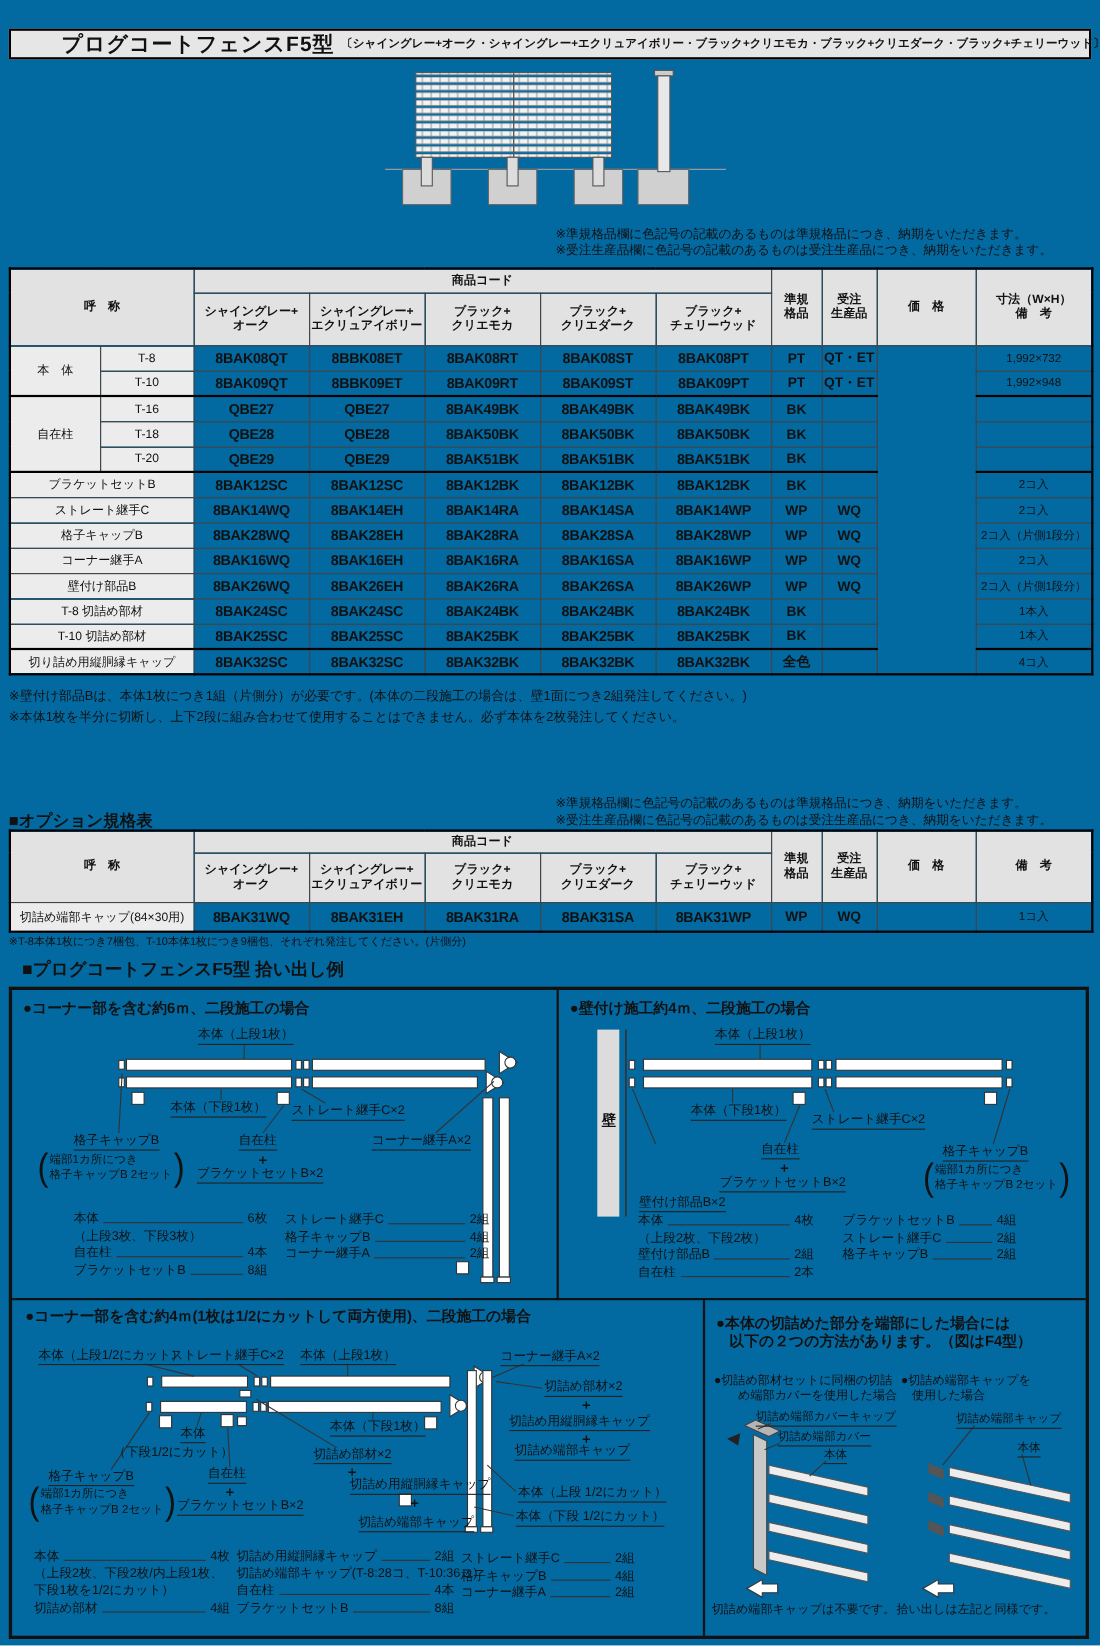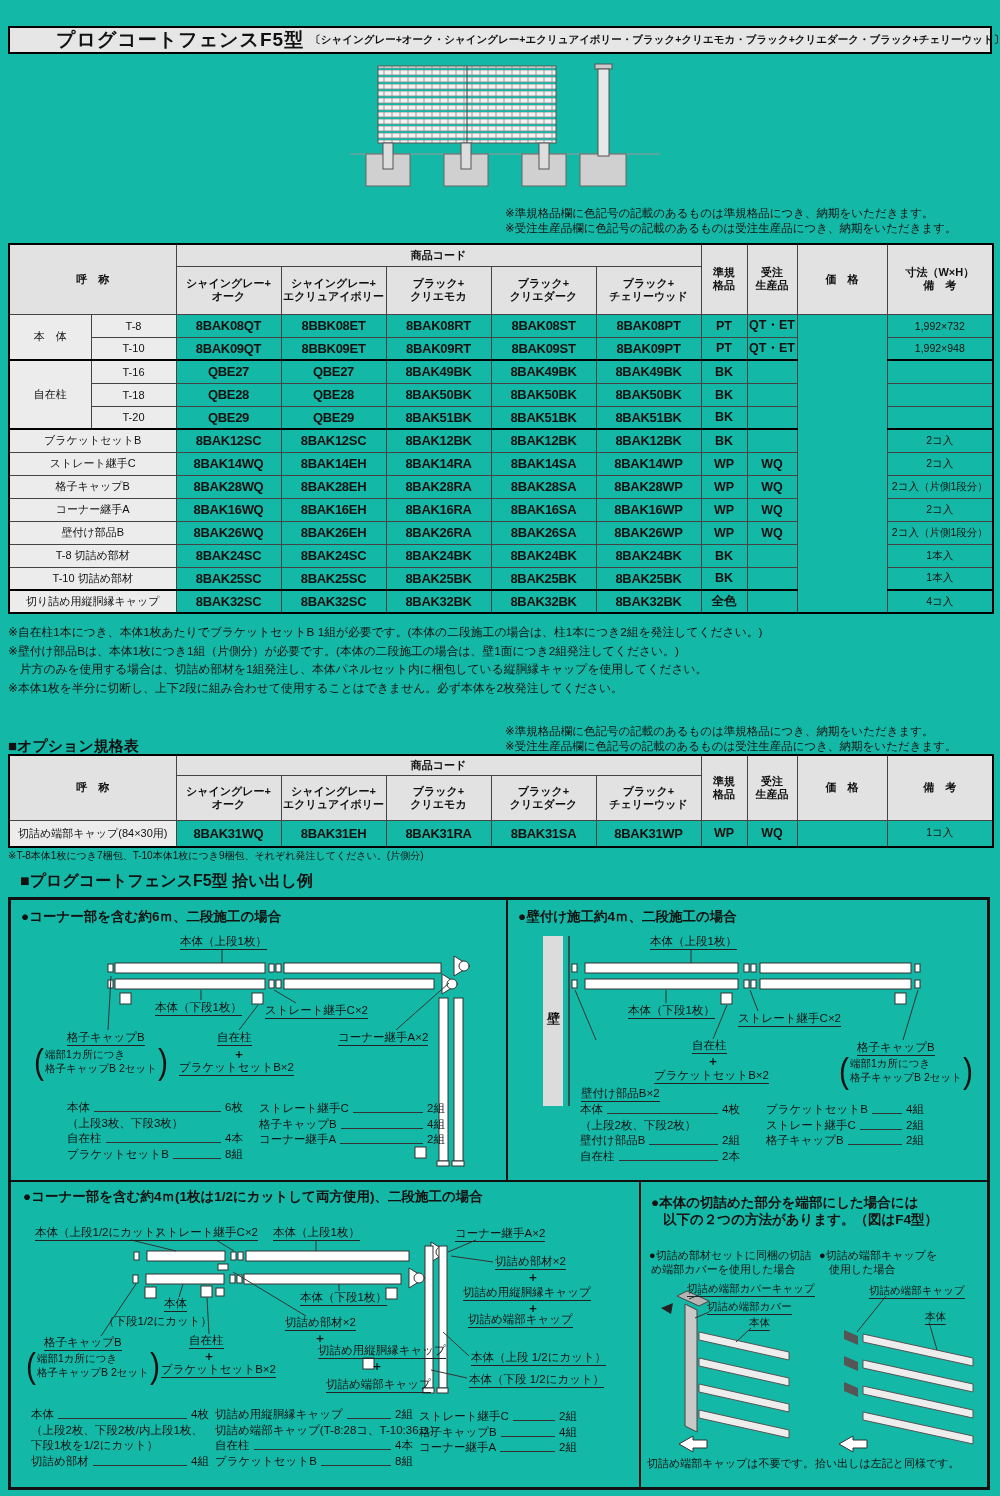--- a/index.html
+++ b/index.html
@@ -1,16 +1,16 @@
 <!DOCTYPE html>
 <html><head>
 <meta charset="utf-8">
 <style>
   html,body{margin:0;padding:0;background:#fff;}
-  .page{position:relative;width:1000px;height:1496px;background:#14b8a6;overflow:hidden;
+  .page{position:relative;width:1000px;height:1496px;background:#0369a1;overflow:hidden;
         font-family:"Liberation Sans","DejaVu Sans",sans-serif;color:#111;}
   .abs{position:absolute;}
 
   
   .titlebar{left:8px;top:26px;width:984px;height:28px;background:#e6e6e6;border:2px solid #000;
             box-sizing:border-box;display:flex;align-items:center;padding-left:46px;gap:6px;}
   .titlebar .main{font-size:19px;font-weight:bold;letter-spacing:1px;white-space:nowrap;}
   .titlebar .sub{font-size:10.5px;font-weight:bold;white-space:nowrap;}
 
   
@@ -280,23 +280,21 @@
           <td class="code">8BAK32BK</td>
           <td class="code">8BAK32BK</td>
           <td class="mark">全色</td>
           <td class="mark"></td>
           <td class="remark">4コ入</td>
         </tr>
       </tbody>
     </table>
 
   <div class="abs footnotes" id="footnotes">
-      <div>※自在柱1本につき、本体1枚あたりでブラケットセットB 1組が必要です。(本体の二段施工の場合は、柱1本につき2組を発注してください。)</div>
       <div>※壁付け部品Bは、本体1枚につき1組（片側分）が必要です。(本体の二段施工の場合は、壁1面につき2組発注してください。)</div>
-      <div>　片方のみを使用する場合は、切詰め部材を1組発注し、本体パネルセット内に梱包している縦胴縁キャップを使用してください。</div>
       <div>※本体1枚を半分に切断し、上下2段に組み合わせて使用することはできません。必ず本体を2枚発注してください。</div>
     </div>
 
   <div class="abs opt-title">■オプション規格表</div>
   <div class="abs opt-notes">
     <div>※準規格品欄に色記号の記載のあるものは準規格品につき、納期をいただきます。</div>
     <div>※受注生産品欄に色記号の記載のあるものは受注生産品につき、納期をいただきます。</div>
   </div>
   <table id="option-table" class="spec" style="left:8px;top:754px;width:984px;">
       <colgroup>
@@ -674,21 +672,21 @@
         <polygon points="222,178 332,202 332,210 222,186" fill="#ededed" stroke="#555"></polygon>
         <polygon points="222,204 332,228 332,236 222,212" fill="#ededed" stroke="#555"></polygon>
         <polygon points="222,230 332,254 332,262 222,238" fill="#ededed" stroke="#555"></polygon>
         <polygon points="198,262 212,254 212,258 226,258 226,266 212,266 212,270" fill="#fff" stroke="#333"></polygon>
         <line class="ln" x1="245" y1="114" x2="216" y2="150"></line>
         <line class="ln" x1="288" y1="140" x2="296" y2="168"></line>
       </svg>
       <div class="ptitle" style="left:10px;top:12px;">●本体の切詰めた部分を端部にした場合には</div>
       <div class="ptitle" style="left:22px;top:29px;">以下の２つの方法があります。（図はF4型）</div>
       <div class="smalltxt" style="left:8px;top:66px;">●切詰め部材セットに同梱の切詰</div>
-      <div class="smalltxt" style="left:10px;top:80px;">め端部カバーを使用した場合</div>
+      <div class="smalltxt" style="left:30px;top:80px;">め端部カバーを使用した場合</div>
       <div class="smalltxt" style="left:178px;top:66px;">●切詰め端部キャップを</div>
       <div class="smalltxt" style="left:188px;top:80px;">使用した場合</div>
       <span class="lb" style="left:46px;top:100px;font-size:10.5px;">切詰め端部カバーキャップ</span>
       <span class="lb" style="left:66px;top:118px;font-size:10.5px;">切詰め端部カバー</span>
       <span class="lb" style="left:108px;top:134px;font-size:10.5px;">本体</span>
       <span class="lb" style="left:228px;top:102px;font-size:10.5px;">切詰め端部キャップ</span>
       <span class="lb" style="left:284px;top:128px;font-size:10.5px;">本体</span>
       <div class="smalltxt" style="left:6px;top:274px;">切詰め端部キャップは不要です。</div>
       <div class="smalltxt" style="left:174px;top:274px;">拾い出しは左記と同様です。</div>
     </div>

